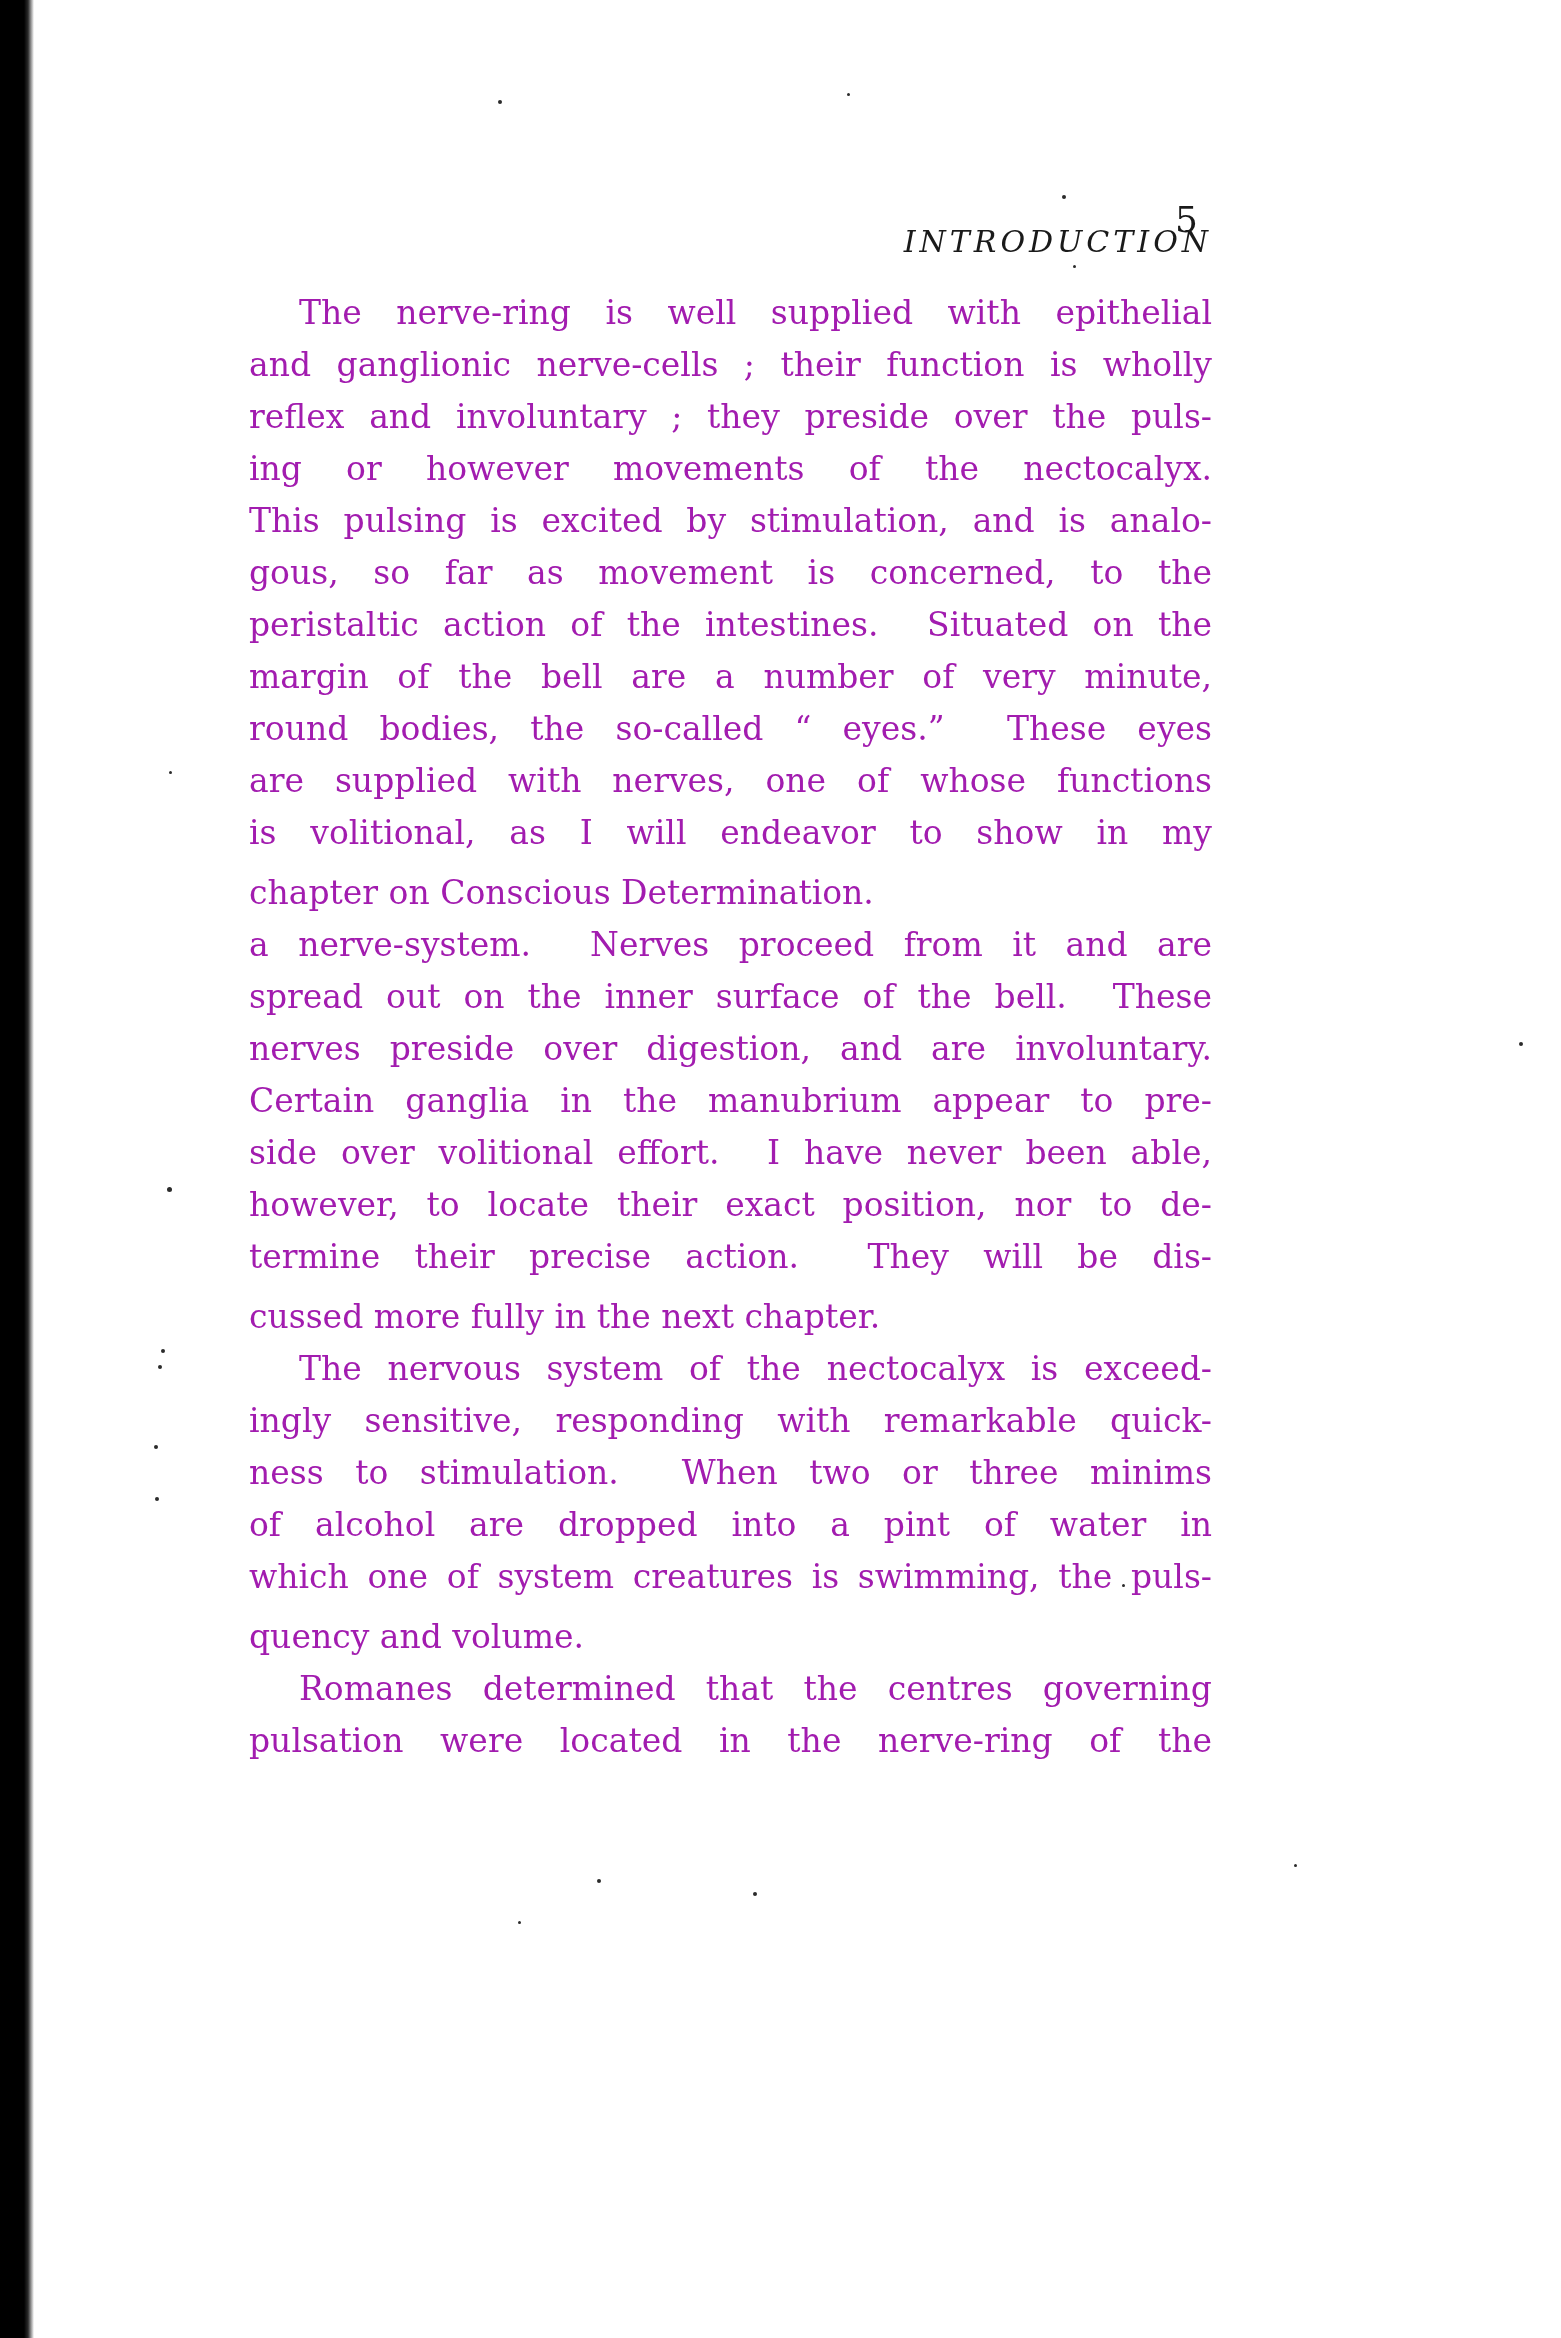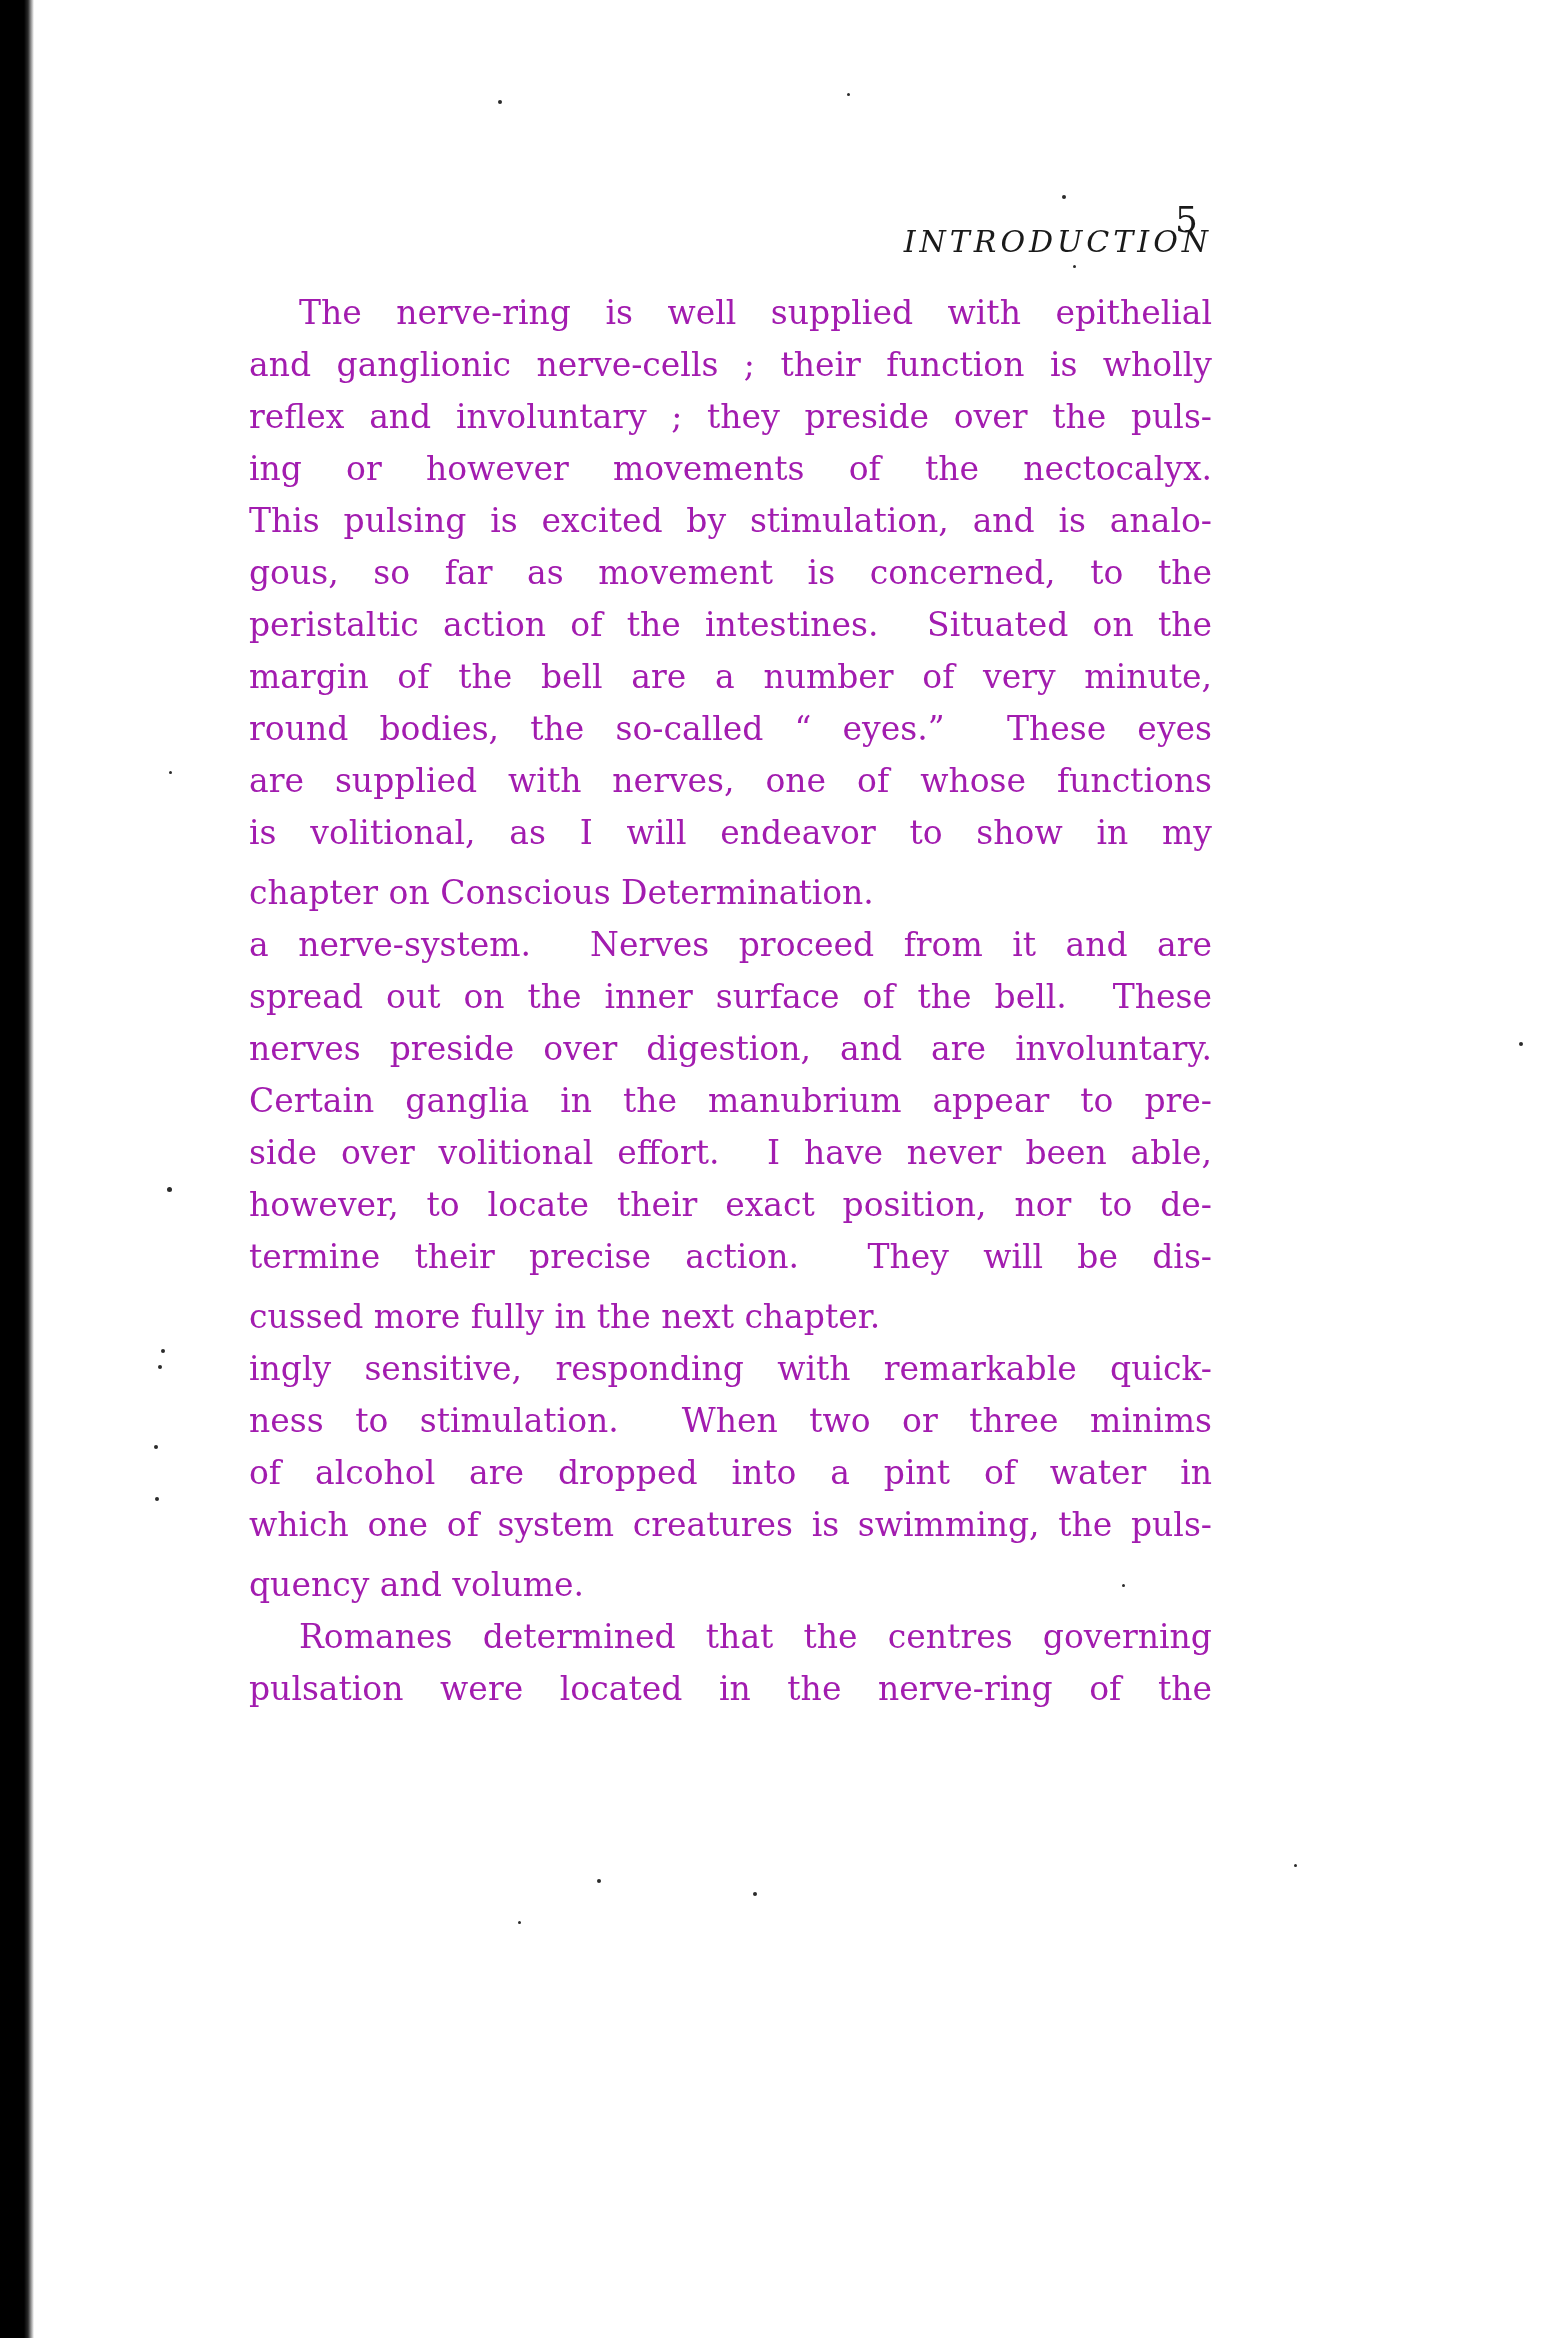--- a/index.html
+++ b/index.html
@@ -92,20 +92,21 @@
       <div class="line">is volitional, as I will endeavor to show in my</div>
       <div class="line par-end">chapter on Conscious Determination.</div>
       <div class="line">a nerve-system.  Nerves proceed from it and are</div>
       <div class="line">spread out on the inner surface of the bell.  These</div>
       <div class="line">nerves preside over digestion, and are involuntary.</div>
       <div class="line">Certain ganglia in the manubrium appear to pre-</div>
       <div class="line">side over volitional effort.  I have never been able,</div>
       <div class="line">however, to locate their exact position, nor to de-</div>
       <div class="line">termine their precise action.  They will be dis-</div>
       <div class="line par-end">cussed more fully in the next chapter.</div>
+      <div class="line indent">The nervous system of the nectocalyx is exceed-</div>
       <div class="line">ingly sensitive, responding with remarkable quick-</div>
       <div class="line">ness to stimulation.  When two or three minims</div>
       <div class="line">of alcohol are dropped into a pint of water in</div>
       <div class="line">which one of system creatures is swimming, the puls-</div>
       <div class="line par-end">quency and volume.</div>
       <div class="line indent">Romanes determined that the centres governing</div>
       <div class="line">pulsation were located in the nerve-ring of the</div>
     </div>
 
   <div id="specks">

